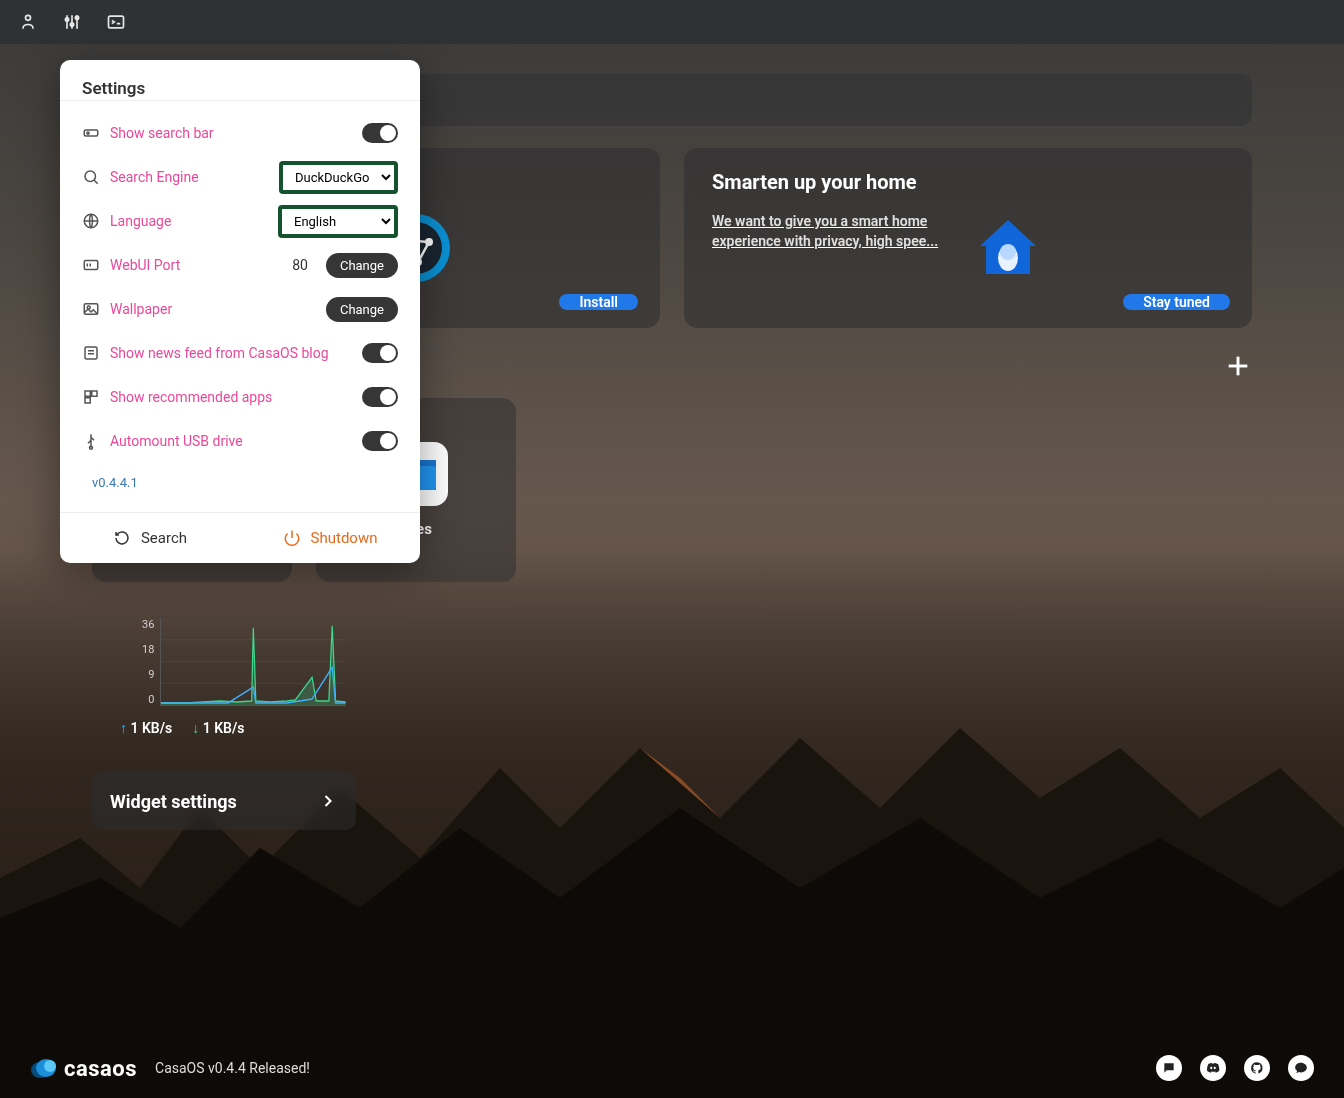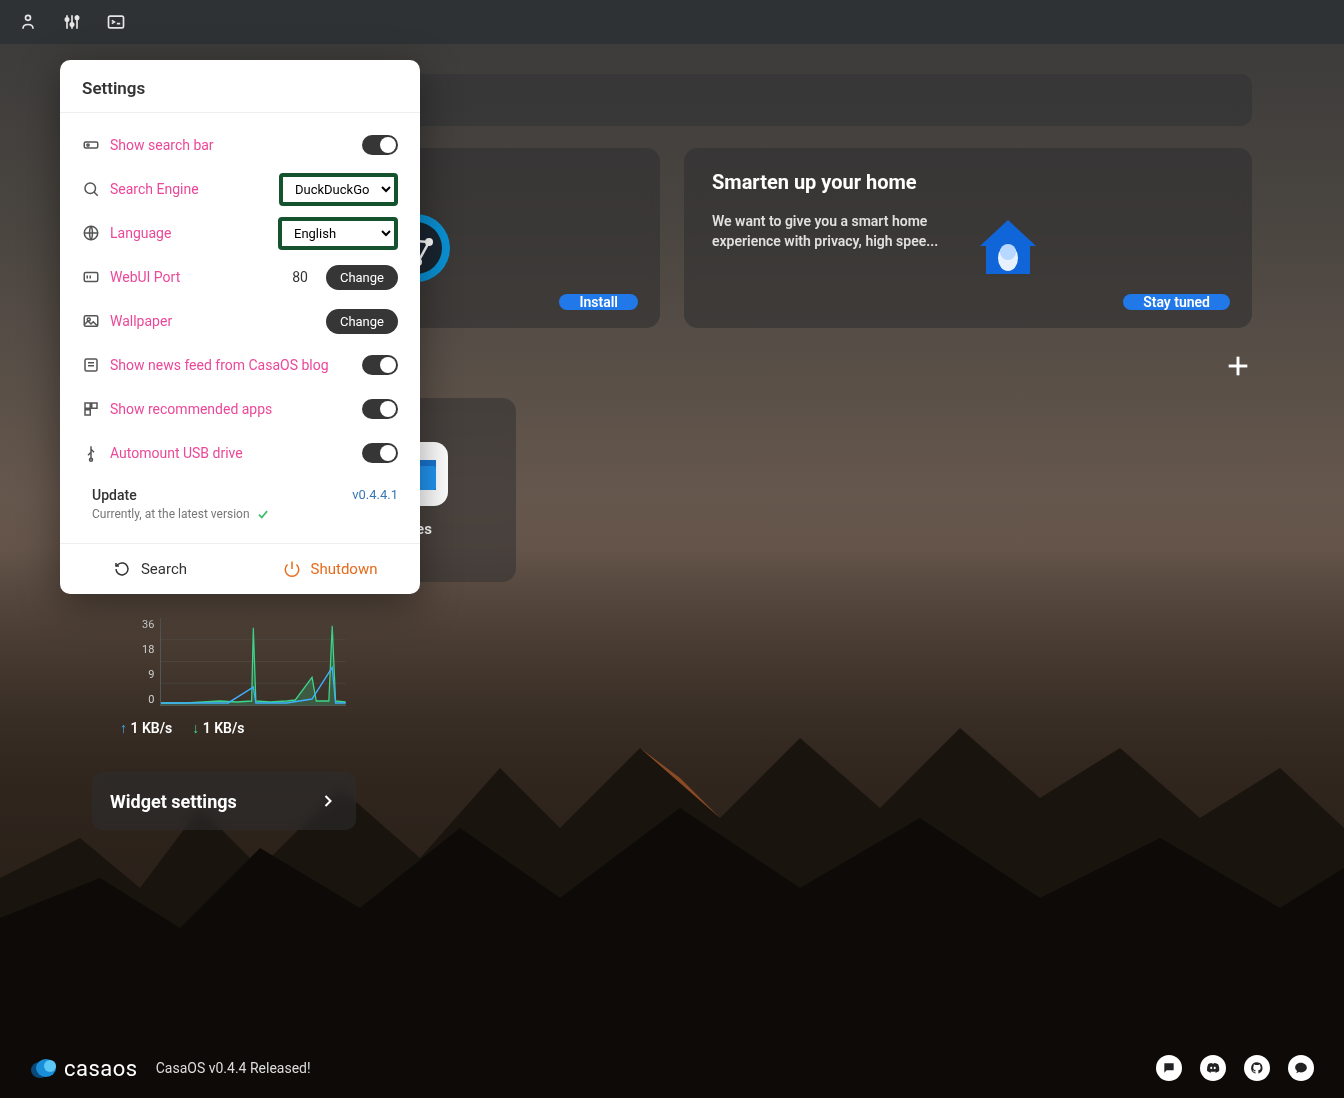--- a/index.html
+++ b/index.html
@@ -32,21 +32,21 @@
   flex:1; background:transparent; border:none; outline:none; color:#fff; font-size:16px;
 }
 .search-bar input::placeholder { color:#bfbfbf; }
 
 .cards-row { display:flex; gap:24px; margin-top:22px; }
 .promo-card {
   flex:1; height:180px; background:rgba(45,45,48,0.55); border-radius:14px;
   padding:22px 28px; position:relative; backdrop-filter: blur(6px);
 }
 .promo-card h2 { font-size:20px; font-weight:700; margin-bottom:18px; }
-.promo-body { display:flex; gap:20px; align-items:flex-start; }
+.promo-body { display:flex; gap:20px; align-items:flex-start;text-decoration:underline; }
 .promo-text { flex:1; font-size:14px; color:#e0e0e0; line-height:1.4; font-weight:600; max-width:240px; }
 .promo-icon { width:72px; height:72px; flex-shrink:0; }
 .promo-btn {
   position:absolute; right:22px; bottom:18px;
   background:#2178e8; color:#fff; border:none; border-radius:16px;
   padding:0 20px; font-size:14px; font-weight:600; cursor:pointer;
 }
 
 .section-head { display:flex; align-items:center; justify-content:space-between; margin-top:24px; }
 .section-head h2 { font-size:20px; font-weight:700; }
@@ -78,21 +78,21 @@
   padding:0 18px; cursor:pointer; backdrop-filter:blur(6px);
 }
 .widget-settings span { font-size:18px; font-weight:700; }
 
 
 .modal {
   position:absolute; top:60px; left:60px; width:360px;
   background:#fff; border-radius:10px; box-shadow:0 10px 40px rgba(0,0,0,0.4);
   color:#333; z-index:100;
 }
-.modal-head { padding:18px 22px 14px; border-bottom:1px solid #eee; }
+.modal-head { padding:18px 22px 2px; border-bottom:1px solid #eee; }
 .modal-head h3 { font-size:17px; font-weight:600; color:#333; }
 .modal-body { padding:10px 22px 18px; }
 .setting-row {
   display:flex; align-items:center; min-height:44px; gap:10px;
 }
 .setting-row .s-icon { width:18px; height:18px; color:#555; flex-shrink:0; }
 .setting-row .s-label { flex:1; font-size:14px; color:#ec4899; }
 .setting-row .s-value { font-size:14px; color:#333; }
 .setting-row .s-select {
   border:4px solid #14532d; border-radius:4px; padding:4px 8px; font-size:13px;
@@ -123,21 +123,21 @@
 }
 .modal-foot .restart { color:#333; }
 .modal-foot .shutdown { color:#e86a1a; }
 
 
 .footer {
   position:absolute; bottom:0; left:0; right:0; height:60px;
   display:flex; align-items:center; padding:0 30px; justify-content:space-between;
 }
 .footer-left { display:flex; align-items:center; gap:18px; }
-.logo { display:flex; gap:6px; font-size:22px; font-weight:400; letter-spacing:0.5px; }
+.logo { display:flex; gap:6px; font-size:22px; font-weight:700; letter-spacing:0.5px; }
 .logo-mark { width:28px; height:24px; }
 .release { font-size:14px; color:#ddd; }
 .footer-right { display:flex; gap:18px; }
 .footer-right .f-icon {
   width:26px; height:26px; background:#fff; border-radius:50%; color:#222;
   display:flex; align-items:center; justify-content:center; cursor:pointer; font-size:14px;
 }
 
 svg { display:block; }
 </style>
@@ -390,31 +390,20 @@
       <div class="toggle"></div>
     </div>
 
     <div class="update-row">
       <span class="s-icon" style="margin-top:2px;">
           <svg viewBox="0 0 24 24" fill="none" stroke="currentColor" stroke-width="2">
             <rect x="4" y="4" width="16" height="16" rx="2"></rect>
             <path d="M12 8v5l3 2"></path>
           </svg>
         </span>
-      <div class="u-main">
-        <div class="u-title">Update</div>
-        <div class="u-sub">
-          <span>Currently, at the latest version</span>
-          <span style="color:#3bbf6b;">
-            <svg width="14" height="14" viewBox="0 0 24 24" fill="none" stroke="currentColor" stroke-width="3">
-                <polyline points="5 13 10 18 19 7"></polyline>
-              </svg>
-          </span>
-        </div>
-      </div>
       <span class="u-ver">v0.4.4.1</span>
     </div>
   </div>
   <div class="modal-foot">
     <button class="restart">
       <svg width="18" height="18" viewBox="0 0 24 24" fill="none" stroke="currentColor" stroke-width="2">
           <path d="M4 12a8 8 0 1 0 3-6.3L4 8"></path>
           <polyline points="4 4 4 8 8 8"></polyline>
         </svg>
       <span>Search</span>

